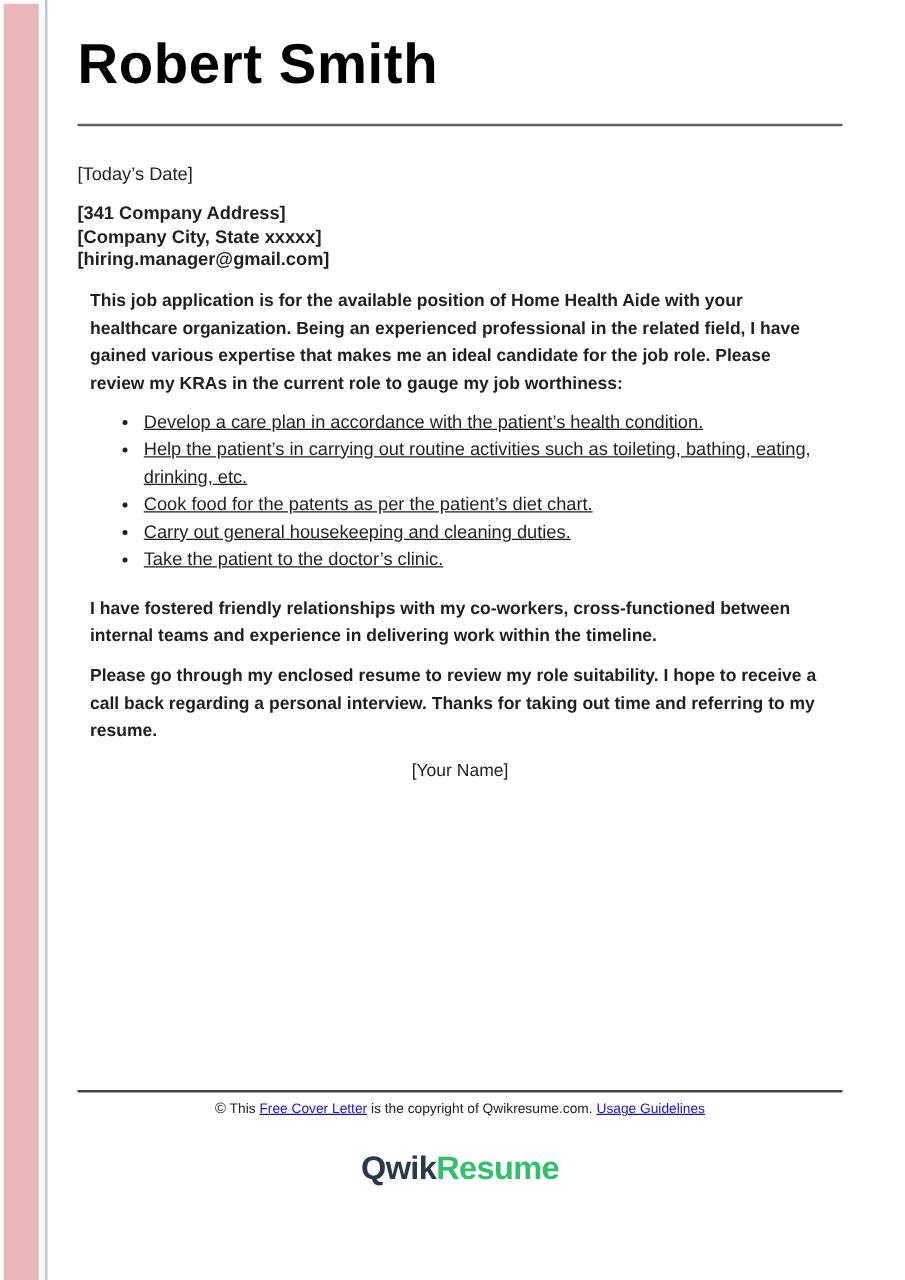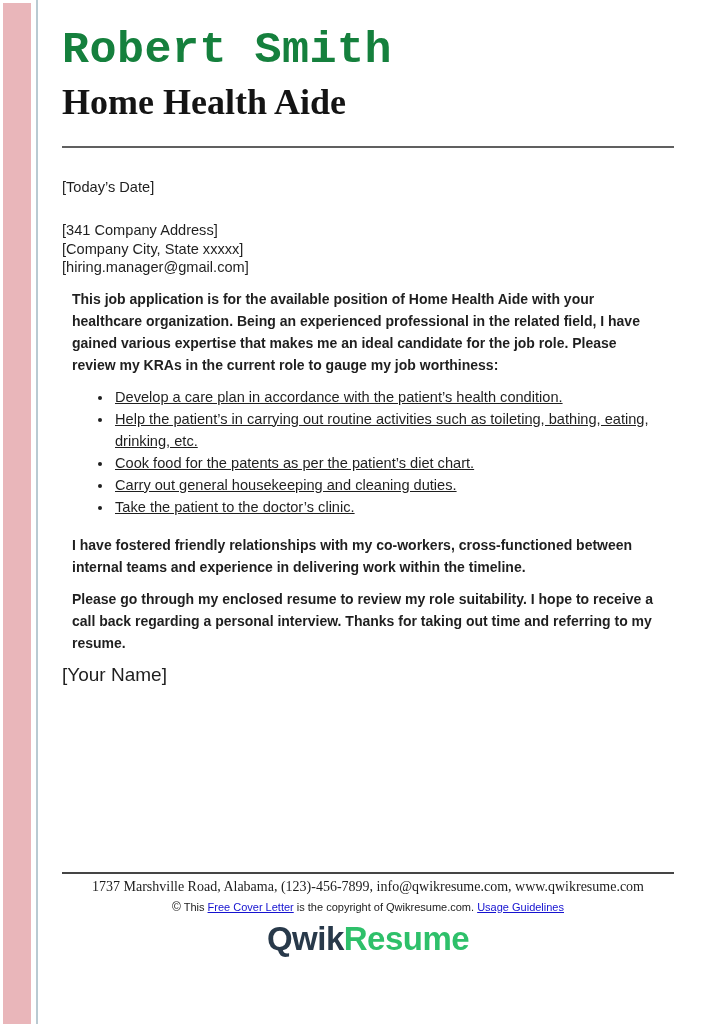--- a/index.html
+++ b/index.html
@@ -25,61 +25,61 @@
     width: 2px;
     background: #b9cad2;
   }
   .content {
     position: absolute;
     left: 62px; top: 0;
     width: 612px;
   }
   h1.name {
     margin: 26px 0 0;
-    font-family: Liberation Mono, monospace;
+    font-family: Liberation Sans, sans-serif;
     font-weight: bold;
     font-size: 45px;
     line-height: 50px;
-    color: #15803d;
+    color: #000000;
     letter-spacing: 0.5px;
   }
   h2.role {
     margin: 5px 0 0;
     font-family: "Liberation Serif", serif;
     font-weight: bold;
     font-size: 36px;
     line-height: 42px;
     color: #141414;
   }
   .header-rule {
     margin-top: 23px;
     height: 0;
     border-top: 2px solid #606060;
   }
   .date { margin: 30px 0 0; font-size: 14.6px; line-height: 19px; }
-  .addr { margin-top: 24px; }
+  .addr { margin-top: 12px; font-weight: bold; }
   .addr p { margin: 0; font-size: 14.6px; line-height: 18.5px; }
   .salutation { margin: 40px 0 0; font-size: 14.6px; line-height: 19px; }
   .para { font-size: 14px; line-height: 22px; margin: 10px; font-weight: bold; }
   .intro { margin-top: 11px; }
   ul.duties {
     margin: 5px 0 0;
     padding-left: 51px;
     list-style-type: disc;
     text-decoration: underline;
   }
   ul.duties li {
     font-size: 14.6px;
     line-height: 22px;
     padding-left: 2px;
   }
   .p-teamwork { margin-top: 16px; }
   .p-resume { margin-top: 9px; }
   .regards { margin: 14px 0 0; font-size: 14.6px; line-height: 22px; }
-  .signature { margin: 0; font-size: 19px; line-height: 22px; }
+  .signature { margin: 0; font-size: 14px; line-height: 22px; text-align: center; }
   .footer {
     position: absolute;
     left: 62px; top: 872px;
     width: 612px;
     text-align: center;
   }
   .footer-rule { height: 0; border-top: 2px solid #454545; }
   .contact {
     margin: 5px 0 0;
     font-family: "Liberation Serif", serif;
@@ -92,39 +92,38 @@
     color: #222222;
   }
   .copyright .copy-symbol { font-size: 12px; }
   a.blue-link {
     color: #1512d0;
     font-weight: normal;
     text-decoration: underline;
     cursor: pointer;
   }
   .logo {
-    margin-top: 11px;
-    font-size: 33px;
+    margin-top: 27px;
+    font-size: 26px;
     font-weight: bold;
     letter-spacing: -0.5px;
     line-height: 28px;
   }
   .logo-qwik { color: #28394a; }
   .logo-resume { color: #2ec06a; }
 </style>
 </head>
 <body>
 
 <div class="page">
   <div class="accent-stripe"></div>
   <div class="edge-line"></div>
 
   <div class="content">
     <h1 class="name">Robert Smith</h1>
-    <h2 class="role">Home Health Aide</h2>
     <div class="header-rule"></div>
 
     <p class="date">[Today’s Date]</p>
 
     <div class="addr">
       <p>[341 Company Address]</p>
       <p>[Company City, State xxxxx]</p>
       <p>[hiring.manager@gmail.com]</p>
     </div>
 
@@ -141,17 +140,16 @@
 
     <p class="para p-teamwork">I have fostered friendly relationships with my co-workers, cross-functioned between internal teams and experience in delivering work within the timeline.</p>
 
     <p class="para p-resume">Please go through my enclosed resume to review my role suitability. I hope to receive a call back regarding a personal interview. Thanks for taking out time and referring to my resume.</p>
 
     <p class="signature">[Your Name]</p>
   </div>
 
   <div class="footer">
     <div class="footer-rule"></div>
-    <p class="contact">1737 Marshville Road, Alabama, (123)-456-7899, info@qwikresume.com, www.qwikresume.com</p>
     <p class="copyright"><span class="copy-symbol">©</span> <span>This</span> <a class="blue-link">Free Cover Letter</a> <span>is the copyright of Qwikresume.com.</span> <a class="blue-link">Usage Guidelines</a></p>
     <div class="logo"><span class="logo-qwik">Qwik</span><span class="logo-resume">Resume</span></div>
   </div>
 </div>
 
 </body></html>

